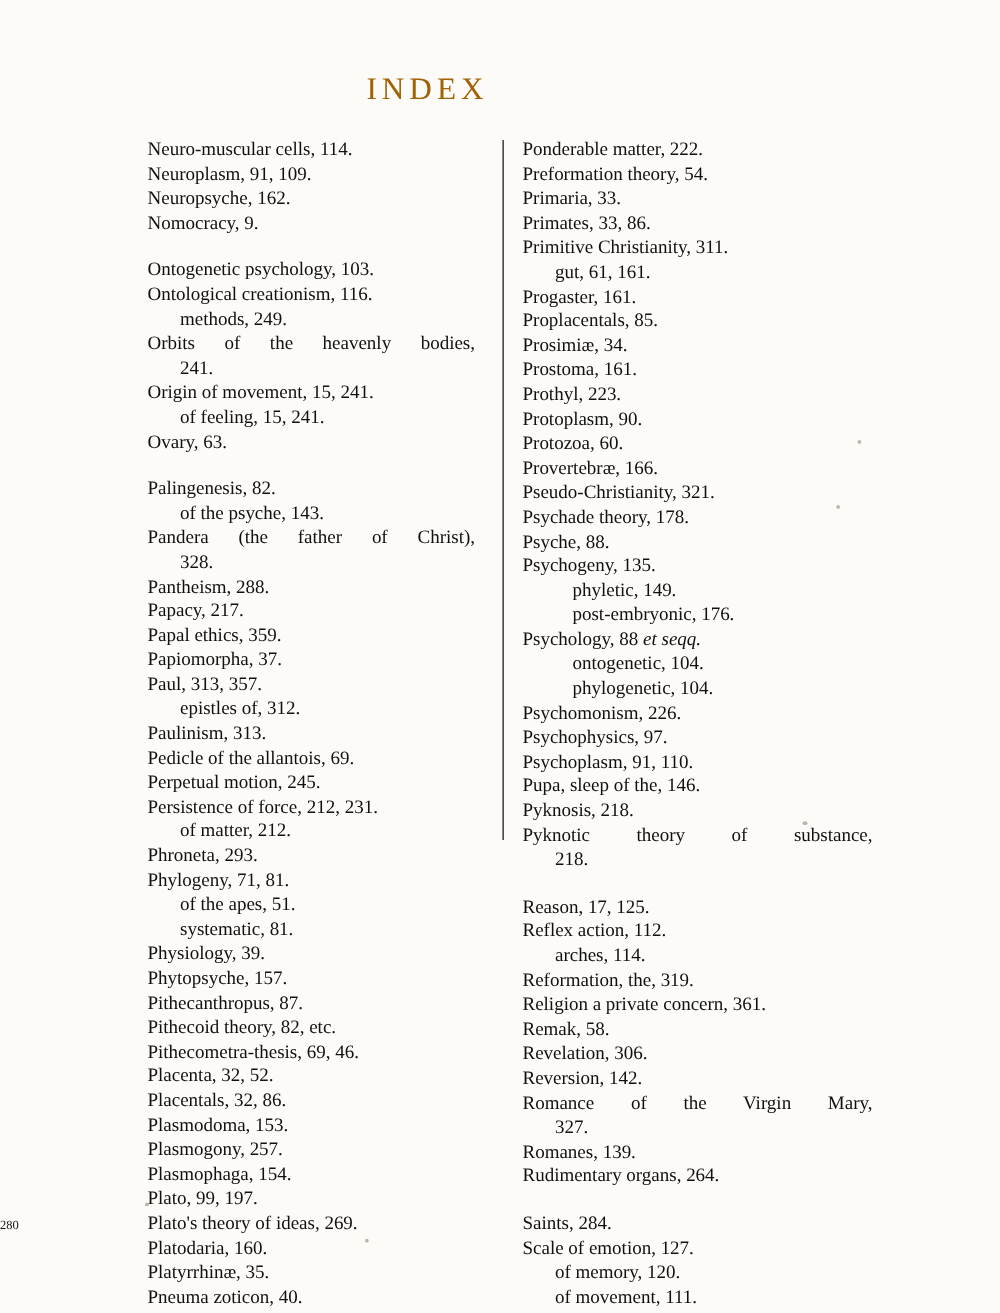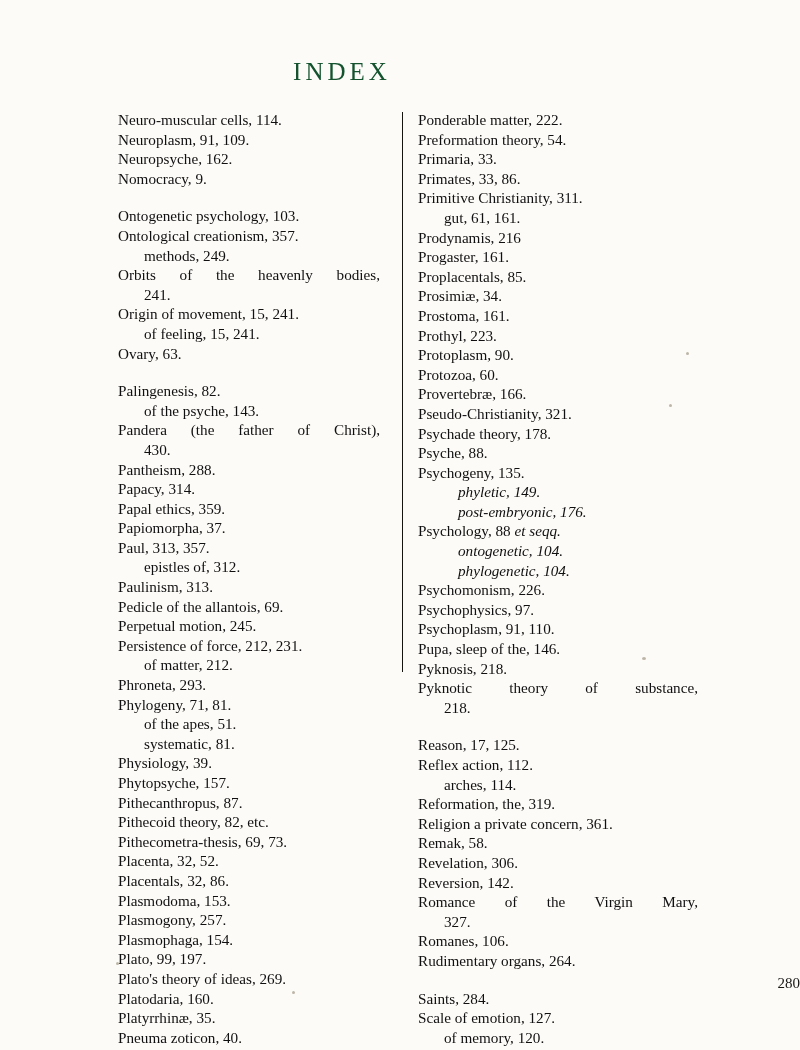--- a/index.html
+++ b/index.html
@@ -24,21 +24,21 @@
   }
   .page-title {
     position: absolute;
     top: 58px;
     left: 0;
     width: 684px;
     text-align: center;
     font-size: 25px;
     letter-spacing: 4px;
     font-family: "Liberation Serif", serif;
-    color: #14532d;
+    color: #a16207;
   }
   .columns {
     position: absolute;
     top: 110px;
     left: 118px;
     width: 570px;
     height: 870px;
   }
   .col {
     position: absolute;
@@ -57,34 +57,34 @@
     width: 1px;
     height: 560px;
     background: #15140f;
   }
   .entry {
     white-space: normal;
     margin: 0;
     padding: 0;
   }
   .entry.ind1 { padding-left: 26px; text-indent: 0; }
-  .entry.ind2 { padding-left: 40px; text-indent: 0; font-style: italic; }
+  .entry.ind2 { padding-left: 40px; text-indent: 0; }
   .entry.just {
     text-align: justify;
     text-align-last: justify;
   }
   .gap { height: 18px; }
   .it { font-style: italic; font-family: Liberation Serif, serif; }
   .folio {
     position: absolute;
     top: 975px;
     left: 0;
     width: 800px;
-    text-align: right;
-    font-size: 15px;
+    text-align: left;
+    font-size: 10px;
     color: #171614;
   }
   .speck {
     position: absolute;
     background: #bdb6a8;
     border-radius: 50%;
   }
 </style>
 </head>
 <body>
@@ -95,71 +95,70 @@
 
   <div class="columns">
     <div class="divider"></div>
     <div class="col col-left" id="col-left">
         <div class="entry">Neuro-muscular cells, 114.</div>
         <div class="entry">Neuroplasm, 91, 109.</div>
         <div class="entry">Neuropsyche, 162.</div>
         <div class="entry">Nomocracy, 9.</div>
         <div class="gap"></div>
         <div class="entry">Ontogenetic psychology, 103.</div>
-        <div class="entry">Ontological creationism, 357.</div>
+        <div class="entry">Ontological creationism, 116.</div>
         <div class="entry ind1">methods, 249.</div>
         <div class="entry just">Orbits of the heavenly bodies,</div>
         <div class="entry ind1">241.</div>
         <div class="entry">Origin of movement, 15, 241.</div>
         <div class="entry ind1">of feeling, 15, 241.</div>
         <div class="entry">Ovary, 63.</div>
         <div class="gap"></div>
         <div class="entry">Palingenesis, 82.</div>
         <div class="entry ind1">of the psyche, 143.</div>
         <div class="entry just">Pandera (the father of Christ),</div>
-        <div class="entry ind1">430.</div>
+        <div class="entry ind1">328.</div>
         <div class="entry">Pantheism, 288.</div>
-        <div class="entry">Papacy, 314.</div>
+        <div class="entry">Papacy, 217.</div>
         <div class="entry">Papal ethics, 359.</div>
         <div class="entry">Papiomorpha, 37.</div>
         <div class="entry">Paul, 313, 357.</div>
         <div class="entry ind1">epistles of, 312.</div>
         <div class="entry">Paulinism, 313.</div>
         <div class="entry">Pedicle of the allantois, 69.</div>
         <div class="entry">Perpetual motion, 245.</div>
         <div class="entry">Persistence of force, 212, 231.</div>
         <div class="entry ind1">of matter, 212.</div>
         <div class="entry">Phroneta, 293.</div>
         <div class="entry">Phylogeny, 71, 81.</div>
         <div class="entry ind1">of the apes, 51.</div>
         <div class="entry ind1">systematic, 81.</div>
         <div class="entry">Physiology, 39.</div>
         <div class="entry">Phytopsyche, 157.</div>
         <div class="entry">Pithecanthropus, 87.</div>
         <div class="entry">Pithecoid theory, 82, etc.</div>
-        <div class="entry">Pithecometra-thesis, 69, 73.</div>
+        <div class="entry">Pithecometra-thesis, 69, 46.</div>
         <div class="entry">Placenta, 32, 52.</div>
         <div class="entry">Placentals, 32, 86.</div>
         <div class="entry">Plasmodoma, 153.</div>
         <div class="entry">Plasmogony, 257.</div>
         <div class="entry">Plasmophaga, 154.</div>
         <div class="entry">Plato, 99, 197.</div>
         <div class="entry">Plato's theory of ideas, 269.</div>
         <div class="entry">Platodaria, 160.</div>
         <div class="entry">Platyrrhinæ, 35.</div>
         <div class="entry">Pneuma zoticon, 40.</div>
       </div>
     <div class="col col-right" id="col-right">
         <div class="entry">Ponderable matter, 222.</div>
         <div class="entry">Preformation theory, 54.</div>
         <div class="entry">Primaria, 33.</div>
         <div class="entry">Primates, 33, 86.</div>
         <div class="entry">Primitive Christianity, 311.</div>
         <div class="entry ind1">gut, 61, 161.</div>
-        <div class="entry">Prodynamis, 216</div>
         <div class="entry">Progaster, 161.</div>
         <div class="entry">Proplacentals, 85.</div>
         <div class="entry">Prosimiæ, 34.</div>
         <div class="entry">Prostoma, 161.</div>
         <div class="entry">Prothyl, 223.</div>
         <div class="entry">Protoplasm, 90.</div>
         <div class="entry">Protozoa, 60.</div>
         <div class="entry">Provertebræ, 166.</div>
         <div class="entry">Pseudo-Christianity, 321.</div>
         <div class="entry">Psychade theory, 178.</div>
@@ -181,21 +180,21 @@
         <div class="entry">Reason, 17, 125.</div>
         <div class="entry">Reflex action, 112.</div>
         <div class="entry ind1">arches, 114.</div>
         <div class="entry">Reformation, the, 319.</div>
         <div class="entry">Religion a private concern, 361.</div>
         <div class="entry">Remak, 58.</div>
         <div class="entry">Revelation, 306.</div>
         <div class="entry">Reversion, 142.</div>
         <div class="entry just">Romance of the Virgin Mary,</div>
         <div class="entry ind1">327.</div>
-        <div class="entry">Romanes, 106.</div>
+        <div class="entry">Romanes, 139.</div>
         <div class="entry">Rudimentary organs, 264.</div>
         <div class="gap"></div>
         <div class="entry">Saints, 284.</div>
         <div class="entry">Scale of emotion, 127.</div>
         <div class="entry ind1">of memory, 120.</div>
         <div class="entry ind1">of movement, 111.</div>
       </div>
   </div>
 
   <div class="folio">280</div>

